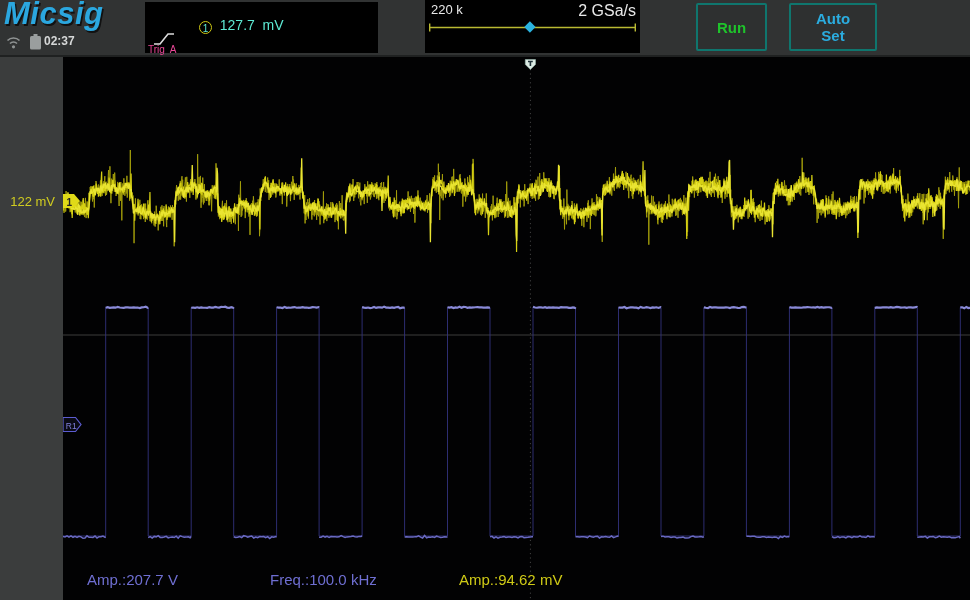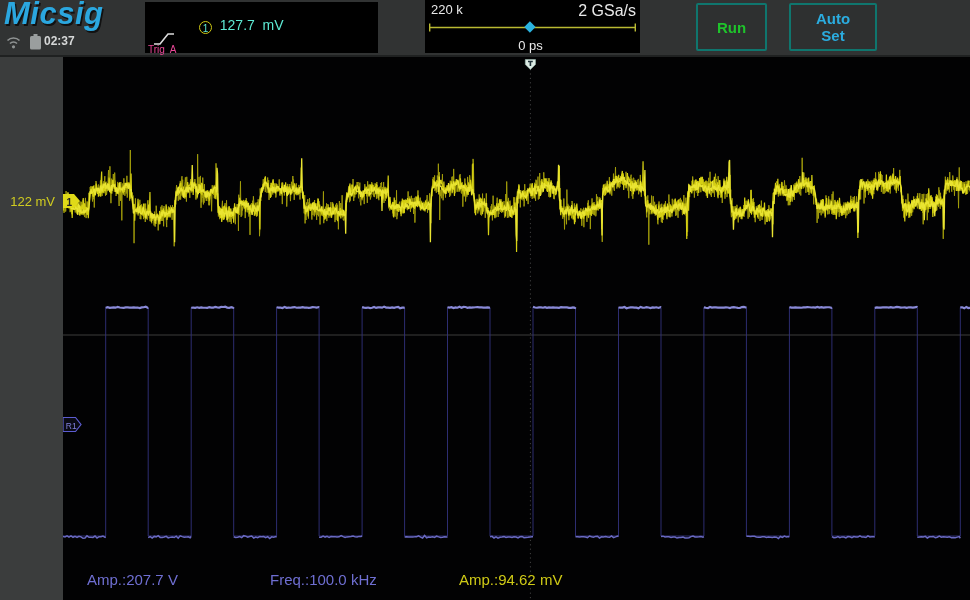--- a/index.html
+++ b/index.html
@@ -45,21 +45,20 @@
     &nbsp;127.7&nbsp; mV</div>
 
   <div class="blk" style="left:425px;top:0px;width:215px;height:53px;"></div>
   <div class="w" style="position:absolute;left:431px;top:2px;font-size:13px;">220 k</div>
   <div class="w" style="position:absolute;left:425px;top:2px;width:211px;text-align:right;font-size:16px;">2 GSa/s</div>
   <svg style="position:absolute;left:425px;top:18px" width="215" height="20" viewBox="0 0 215 20">
     <path d="M4,9.5 H211" stroke="#b9b932" stroke-width="1.4"></path>
     <path d="M4.7,5.5 V13.5 M210.3,5.5 V13.5" stroke="#b9b932" stroke-width="1.4"></path>
     <rect x="100.9" y="5" width="8" height="8" fill="#2ab3e0" transform="rotate(45 104.9 9)"></rect>
   </svg>
-  <div class="w" style="position:absolute;left:425px;top:38px;width:211px;text-align:center;font-size:13px;">0 ps</div>
 
   <div class="btn" style="left:696px;width:71px;color:#1fc32b;">Run</div>
   <div class="btn" style="left:789px;width:88px;color:#2bacdf;">Auto<br>Set</div>
 
   <div style="position:absolute;left:0px;top:194px;width:55px;text-align:right;font-size:13px;font-weight:normal;color:#d0cc20;">122 mV</div>
 
   <svg style="position:absolute;left:63px;top:57px" width="907" height="543" viewBox="0 0 907 543">
     <path d="M0,278 H907" stroke="#3d3d3d" stroke-width="1"></path>
     <path d="M467.4,12 V543" stroke="#484848" stroke-width="0.9" stroke-dasharray="1.2,3.2"></path>
 

